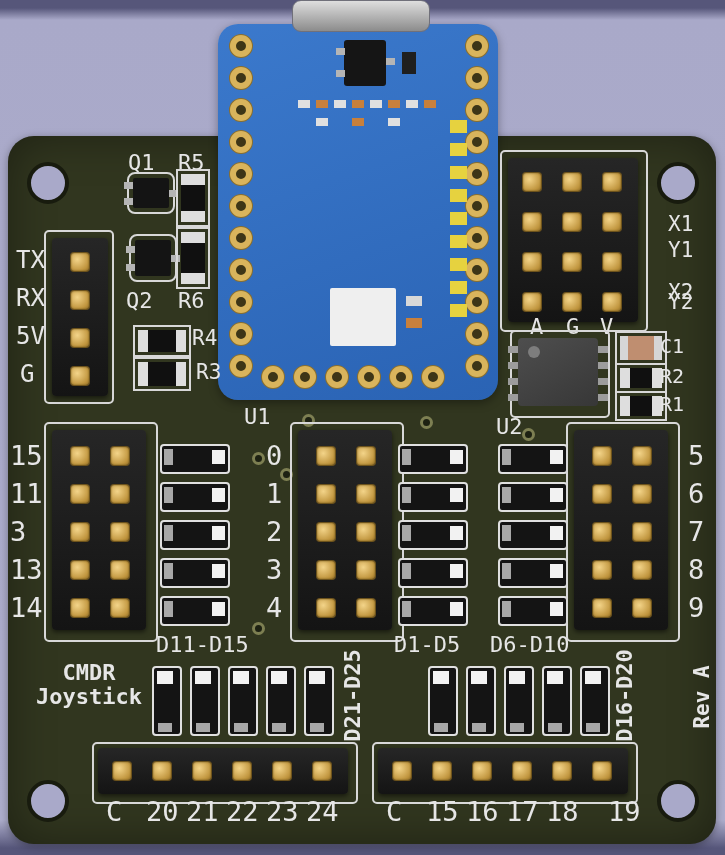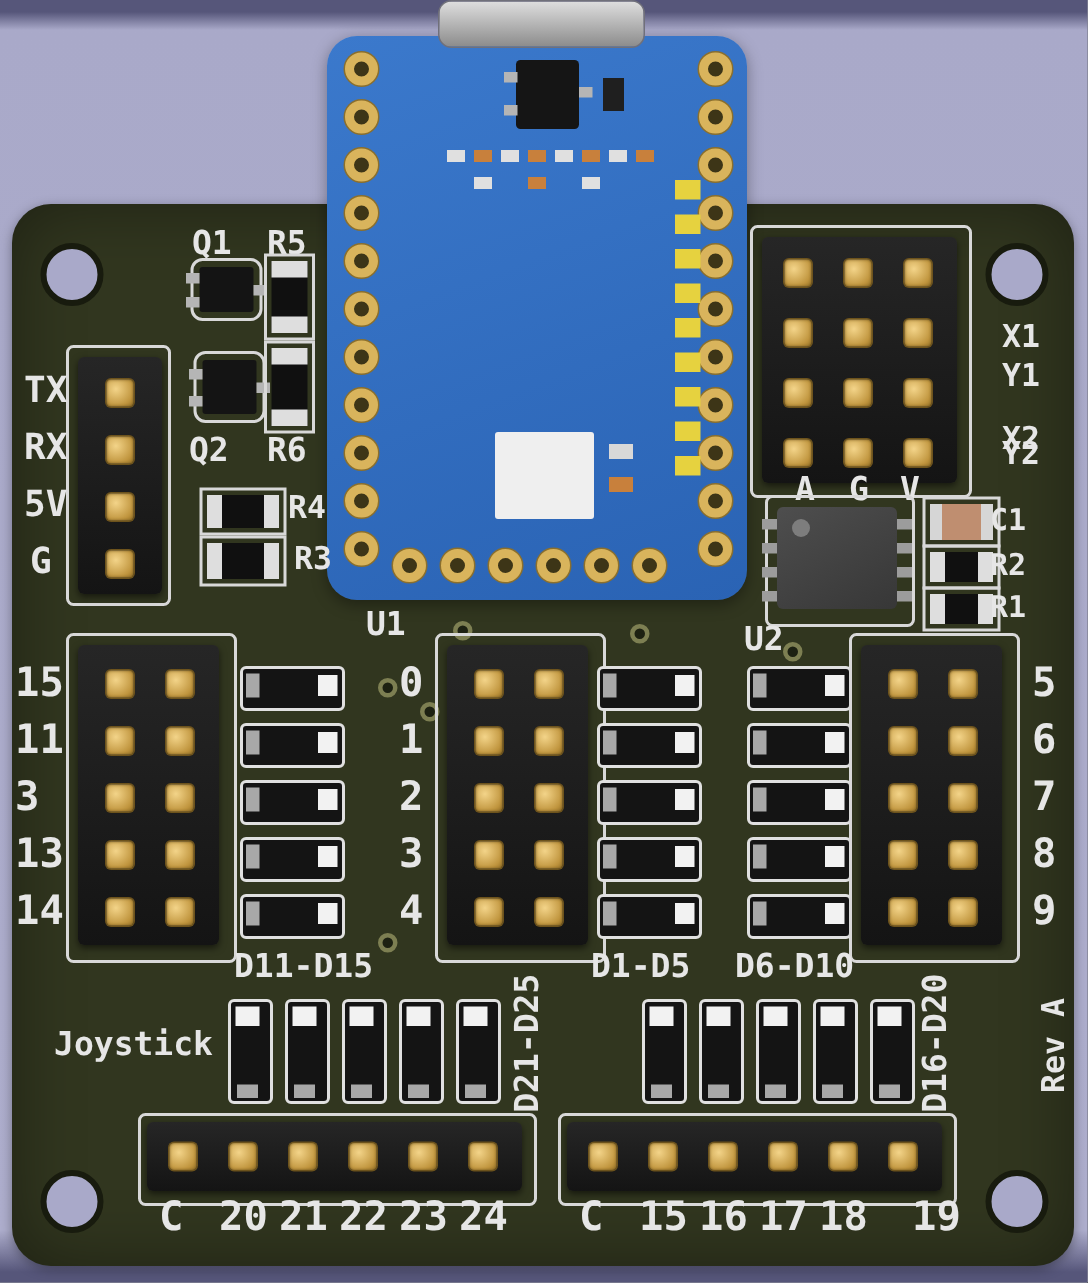--- a/index.html
+++ b/index.html
@@ -41,21 +41,21 @@
   .soic .sdot{position:absolute;left:10px;top:8px;width:12px;height:12px;border-radius:50%;background:#7d7d7d;}
   .spin{position:absolute;width:10px;height:7px;background:#9c9c9c;}
   .dh{position:absolute;width:66px;height:26px;background:#141414;border:2px solid #e0e0e0;border-radius:4px;}
   .dh::before{content:"";position:absolute;left:2px;top:3px;width:9px;height:16px;background:#a8a8a8;}
   .dh::after{content:"";position:absolute;right:3px;top:4px;width:13px;height:14px;background:#f2f2f2;}
   .dv{position:absolute;width:26px;height:66px;background:#141414;border:2px solid #e0e0e0;border-radius:4px;}
   .dv::before{content:"";position:absolute;left:3px;top:3px;width:16px;height:13px;background:#f2f2f2;}
   .dv::after{content:"";position:absolute;left:4px;bottom:2px;width:14px;height:9px;background:#a8a8a8;}
   .via{position:absolute;width:7px;height:7px;border-radius:50%;background:#1d2112;border:3px solid #7d7f52;}
   
-  .lbl{position:absolute;color:#e6e6e6;font-weight:bold;white-space:nowrap;}
+  .lbl{position:absolute;color:#e6e6e6;font-weight:normal;white-space:nowrap;}
   .f20{font-size:20px;} .f21{font-size:21px;} .f22{font-size:22px;} .f24{font-size:24px;} .f27{font-size:27px;}
   .vlbl{position:absolute;color:#e6e6e6;font-weight:bold;text-align:center;transform:rotate(-90deg);white-space:nowrap;}
   .cname{position:absolute;left:28px;width:122px;text-align:center;color:#e6e6e6;font-weight:bold;font-size:22px;}
 </style>
 </head>
 <body>
 
 <div class="stage">
 
   <div class="board"></div>
@@ -277,20 +277,21 @@
   <div class="lbl f27" style="left:688px;top:440px">5</div>
   <div class="lbl f27" style="left:688px;top:478px">6</div>
   <div class="lbl f27" style="left:688px;top:516px">7</div>
   <div class="lbl f27" style="left:688px;top:554px">8</div>
   <div class="lbl f27" style="left:688px;top:592px">9</div>
 
   <div class="lbl f22" style="left:156px;top:632px">D11-D15</div>
   <div class="lbl f22" style="left:394px;top:632px">D1-D5</div>
   <div class="lbl f22" style="left:490px;top:632px">D6-D10</div>
 
+  <div class="cname" style="top:660px">CMDR</div>
   <div class="cname" style="top:684px">Joystick</div>
 
   <i class="dv" style="left:152px;top:666px"></i>
   <i class="dv" style="left:190px;top:666px"></i>
   <i class="dv" style="left:228px;top:666px"></i>
   <i class="dv" style="left:266px;top:666px"></i>
   <i class="dv" style="left:304px;top:666px"></i>
   <div class="vlbl f22" style="left:292px;top:683px;width:120px">D21-D25</div>
 
   <i class="dv" style="left:428px;top:666px"></i>

